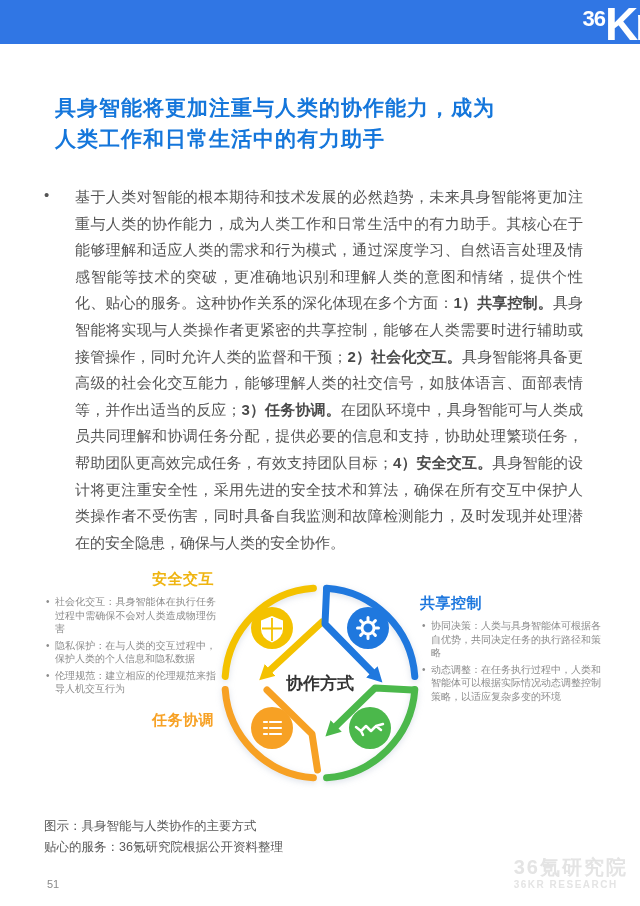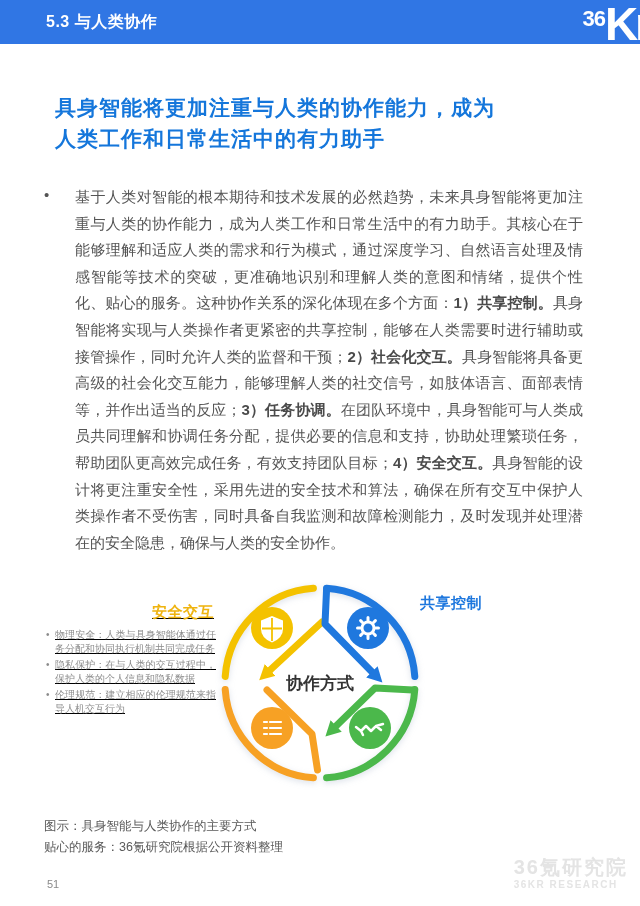--- a/index.html
+++ b/index.html
@@ -16,21 +16,21 @@
   
   #page-title{position:absolute;left:55px;top:92px;width:455px;font-size:21px;line-height:31px;font-weight:bold;color:#1476DB;letter-spacing:1px;}
 
   
   #para-bullet{position:absolute;left:44px;top:186px;font-size:15px;color:#545454;}
   #body-paragraph{position:absolute;left:75px;top:184px;width:508px;font-size:15px;line-height:26.6px;color:#545454;text-align:justify;}
   #body-paragraph b{font-weight:bold;color:#4a4a4a;}
 
   
   .sec{position:absolute;}
-  #sec-safety{left:44px;top:603px;width:172px;text-decoration:underline;}
+  #sec-safety{left:44px;top:570px;width:172px;}
   #sec-task{left:44px;top:711px;width:172px;}
   #sec-shared{left:420px;top:594px;width:181px;}
   #sec-social{left:420px;top:734px;width:181px;}
   .sec h3{margin:0 0 6px 0;font-size:15px;font-weight:bold;letter-spacing:0.5px;}
   .align-r{text-align:right;padding-right:2px;}
   .c-yellow{color:#EFB410;}
   .c-blue{color:#1F78DE;}
   .c-orange{color:#F7A124;}
   .c-green{color:#4BB84B;}
   .sec ul{margin:0;padding:0;list-style:none;font-size:10px;line-height:13.5px;color:#8C8C8C;text-align:justify;}
@@ -49,41 +49,45 @@
   #watermark{position:absolute;right:12px;top:856px;color:#E4E4E4;line-height:1.15;}
   .wm-cn{font-size:20px;font-weight:bold;letter-spacing:2px;}
   .wm-en{font-size:10px;font-weight:bold;letter-spacing:1.5px;}
 </style>
 </head>
 <body>
 
 <div id="page">
 
   <div id="header-bar">
-    <div id="header-section-label">5.3 与人类协作</div>
     <div id="logo"><span class="logo-36">36</span><span class="logo-kr">Kr</span></div>
   </div>
 
   <div id="page-title">具身智能将更加注重与人类的协作能力，成为人类工作和日常生活中的有力助手</div>
 
   <div id="para-bullet">•</div>
   <div id="body-paragraph"><span>基于人类对智能的根本期待和技术发展的必然趋势，未来具身智能将更加注重与人类的协作能力，成为人类工作和日常生活中的有力助手。其核心在于能够理解和适应人类的需求和行为模式，通过深度学习、自然语言处理及情感智能等技术的突破，更准确地识别和理解人类的意图和情绪，提供个性化、贴心的服务。这种协作关系的深化体现在多个方面：</span><b>1）共享控制。</b><span>具身智能将实现与人类操作者更紧密的共享控制，能够在人类需要时进行辅助或接管操作，同时允许人类的监督和干预；</span><b>2）社会化交互。</b><span>具身智能将具备更高级的社会化交互能力，能够理解人类的社交信号，如肢体语言、面部表情等，并作出适当的反应；</span><b>3）任务协调。</b><span>在团队环境中，具身智能可与人类成员共同理解和协调任务分配，提供必要的信息和支持，协助处理繁琐任务，帮助团队更高效完成任务，有效支持团队目标；</span><b>4）安全交互。</b><span>具身智能的设计将更注重安全性，采用先进的安全技术和算法，确保在所有交互中保护人类操作者不受伤害，同时具备自我监测和故障检测能力，及时发现并处理潜在的安全隐患，确保与人类的安全协作。</span></div>
 
   <div class="sec" id="sec-safety">
     <h3 class="align-r c-yellow">安全交互</h3>
     <ul>
-        <li>物理安全：人类与具身智能体通过任务分配和协同执行机制共同完成任务</li>
+        <li>社会化交互：具身智能体在执行任务过程中需确保不会对人类造成物理伤害</li>
         <li>隐私保护：在与人类的交互过程中，保护人类的个人信息和隐私数据</li>
         <li>伦理规范：建立相应的伦理规范来指导人机交互行为</li>
       </ul>
   </div>
   <div class="sec" id="sec-task">
+    <h3 class="align-r c-orange">任务协调</h3>
   </div>
   <div class="sec" id="sec-shared">
     <h3 class="c-blue">共享控制</h3>
+    <ul>
+        <li>协同决策：人类与具身智能体可根据各自优势，共同决定任务的执行路径和策略</li>
+        <li>动态调整：在任务执行过程中，人类和智能体可以根据实际情况动态调整控制策略，以适应复杂多变的环境</li>
+      </ul>
   </div>
 
   <svg id="collab-diagram" width="220" height="230" viewBox="0 0 220 230" xmlns="http://www.w3.org/2000/svg">
     <defs>
       <marker id="ah-y" markerUnits="userSpaceOnUse" markerWidth="18" markerHeight="16" refX="3" refY="8" orient="auto">
           <path d="M0,0 L15,8 L0,16 Z" fill="#F4C200"></path>
         </marker>
       <marker id="ah-b" markerUnits="userSpaceOnUse" markerWidth="18" markerHeight="16" refX="3" refY="8" orient="auto">
           <path d="M0,0 L15,8 L0,16 Z" fill="#1F78DE"></path>
         </marker>

